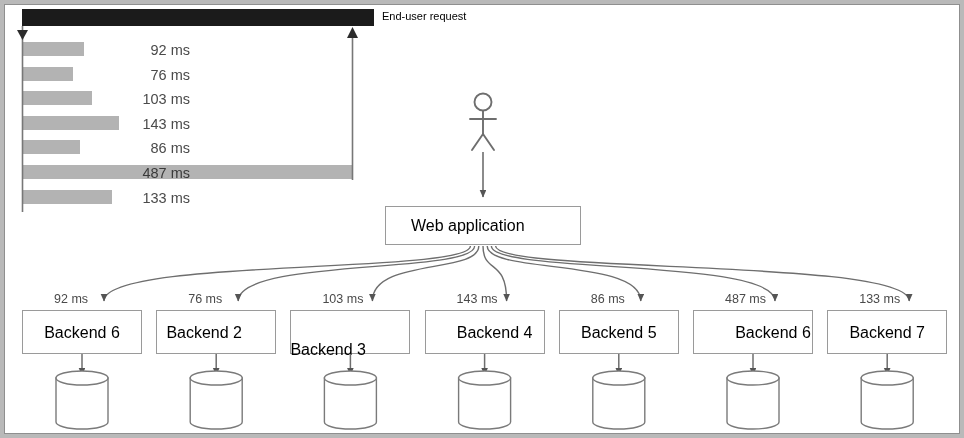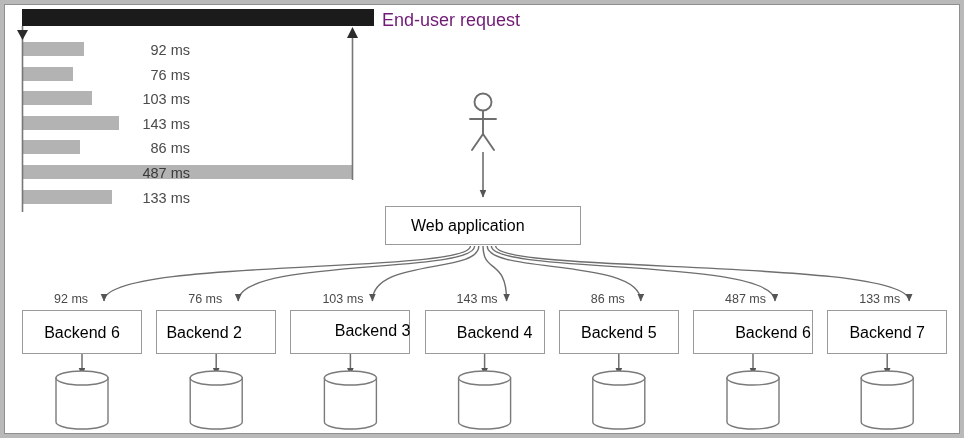--- a/index.html
+++ b/index.html
@@ -6,21 +6,21 @@
   body{font-family:"Liberation Sans",sans-serif;}
   #stage{position:relative;width:964px;height:438px;overflow:hidden;background:#b9b9b9;}
   #frame{position:absolute;left:4px;top:4px;width:956px;height:430px;background:#ffffff;
          border:1px solid #8f8f8f;box-sizing:border-box;}
   #svgroot{position:absolute;left:0;top:0;width:964px;height:438px;}
   .mslbl{position:absolute;color:#4a4a4a;font-size:14.5px;line-height:1;
          white-space:nowrap;text-align:right;}
   .mslbl.onbar{color:#3a3a3a;}
   .hopms{position:absolute;color:#4a4a4a;font-size:12.5px;line-height:1;white-space:nowrap;}
   .boxlbl{position:absolute;color:#000000;font-size:16px;line-height:1;white-space:nowrap;}
-  .eutext{position:absolute;color:#701a75;font-size:18px;line-height:1;white-space:nowrap;}
+  .eutext{position:absolute;color:#000000;font-size:11px;line-height:1;white-space:nowrap;}
   .bar{position:absolute;background:#b3b3b3;}
   .topbar{position:absolute;background:#1b1b1b;}
   .nodebox{position:absolute;border:1px solid #9a9a9a;background:#ffffff;box-sizing:border-box;}
 </style>
 </head>
 <body>
 
 <div id="stage">
   <div id="frame"></div>
 
@@ -48,21 +48,21 @@
   <div class="boxlbl" style="left:411px;top:218px;">Web application</div>
 
   <div id="backends-layer">
       <div class="nodebox" style="left: 22px; top: 310px; width: 120px; height: 44px;"></div>
       <div class="boxlbl" style="left: 22px; top: 325px; width: 120px; text-align: center;">Backend 6</div>
       <div class="hopms" style="left: 54px; top: 293px;">92 ms</div>
       <div class="nodebox" style="left: 156.2px; top: 310px; width: 120px; height: 44px;"></div>
       <div class="boxlbl" style="left: 156.2px; top: 325px; width: 96px; text-align: center;">Backend 2</div>
       <div class="hopms" style="left: 188.2px; top: 293px;">76 ms</div>
       <div class="nodebox" style="left: 290.4px; top: 310px; width: 120px; height: 44px;"></div>
-      <div class="boxlbl" style="left: 290.4px; top: 323px; width: 120px; text-align: right;">Backend 3</div>
+      <div class="boxlbl" style="left: 290.4px; top: 342px; width: 120px; text-align: left;">Backend 3</div>
       <div class="hopms" style="left: 322.4px; top: 293px;">103 ms</div>
       <div class="nodebox" style="left: 424.6px; top: 310px; width: 120px; height: 44px;"></div>
       <div class="boxlbl" style="left: 424.6px; top: 325px; width: 140px; text-align: center;">Backend 4</div>
       <div class="hopms" style="left: 456.6px; top: 293px;">143 ms</div>
       <div class="nodebox" style="left: 558.8px; top: 310px; width: 120px; height: 44px;"></div>
       <div class="boxlbl" style="left: 558.8px; top: 325px; width: 120px; text-align: center;">Backend 5</div>
       <div class="hopms" style="left: 590.8px; top: 293px;">86 ms</div>
       <div class="nodebox" style="left: 693px; top: 310px; width: 120px; height: 44px;"></div>
       <div class="boxlbl" style="left: 693px; top: 325px; width: 120px; text-align: center; padding-left: 20px;">Backend 6</div>
       <div class="hopms" style="left: 725px; top: 293px;">487 ms</div>

